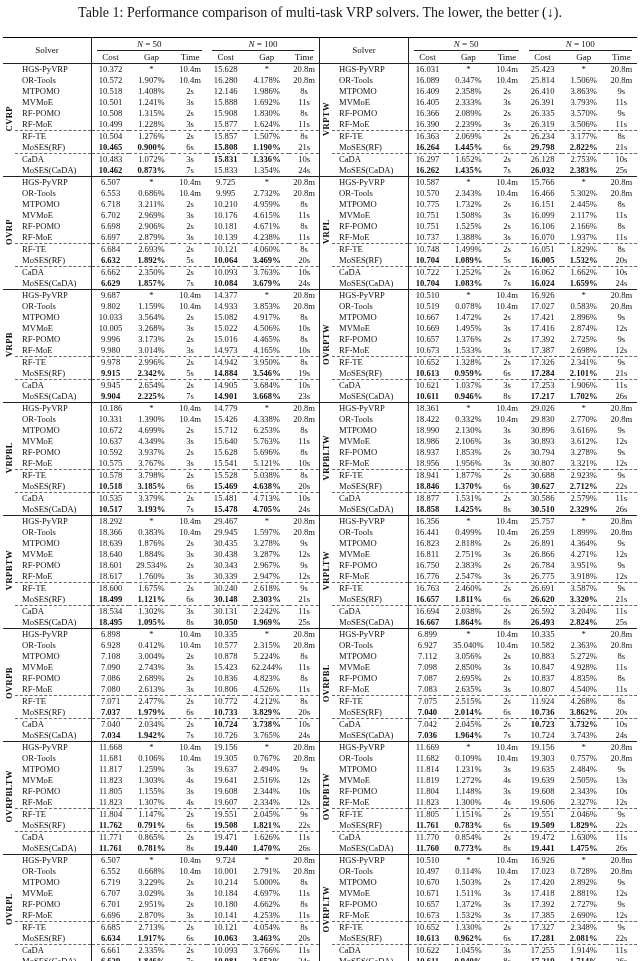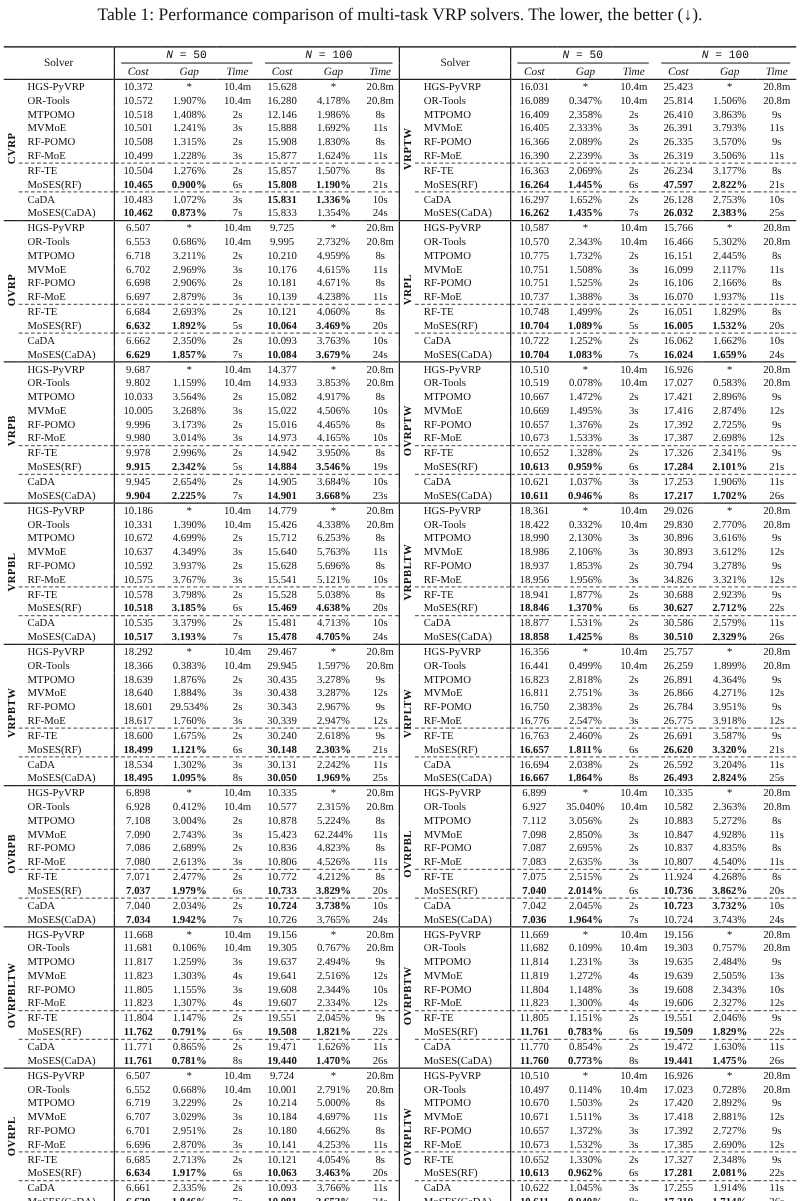--- a/index.html
+++ b/index.html
@@ -6,23 +6,23 @@
   body{width:640px;height:961px;font-family:"Liberation Serif","DejaVu Serif",serif;color:#111;}
   .page{padding-top:3px;}
   .title{font-size:14px;text-align:center;margin:2px auto 9px auto;color:#151515;}
   table{border-collapse:collapse;table-layout:fixed;width:634px;margin:16px auto;font-size:8.6px;
         border-top:1.6px solid #000;border-bottom:1.6px solid #000;}
   td,th{padding:0;height:11px;line-height:11px;overflow:hidden;white-space:nowrap;font-weight:400;}
   thead th{font-size:9px;}
   th.solver-h{border-right:0.9px solid #222;text-align:center;vertical-align:middle;}
   th.solver-h.divider{border-left:0.9px solid #222;border-right:0.9px solid #222;}
   th.nspan{height:13px;}
-  th.nspan div{margin:0 5px;border-bottom:0.9px solid #222;text-align:center;font-style:normal;font-family:Liberation Mono, monospace;}
+  th.nspan div{margin:0 5px;border-bottom:0.9px solid #222;text-align:center;font-style:normal;}
   th.nspan div::first-letter{font-style:italic;}
-  th.sub{text-align:center;height:12px;font-style:italic;}
+  th.sub{text-align:center;height:12px;}
   tbody td{text-align:center;}
   tbody td.solver-col{text-align:left;padding-left:7px;border-right:0.9px solid #222;}
   td.plabel{text-align:center;vertical-align:middle;}
   td.plabel span{display:inline-block;writing-mode:vertical-rl;transform:rotate(180deg);
                  font-weight:700;font-size:8.6px;letter-spacing:0.4px;line-height:12px;}
   td.plabel.divider{border-left:0.9px solid #222;}
   tr.block-start td{border-top:0.9px solid #222;}
   thead tr.subrow th{border-bottom:0.9px solid #222;}
   tr.dashed td{border-top:1px dashed #666;}
   .b{font-weight:700;}
@@ -207,21 +207,21 @@
           <td class="b">10.465</td>
           <td class="b">0.900%</td>
           <td>6s</td>
           <td class="b">15.808</td>
           <td class="b">1.190%</td>
           <td>21s</td>
           <td class="solver-col">MoSES(RF)</td>
           <td class="b">16.264</td>
           <td class="b">1.445%</td>
           <td>6s</td>
-          <td class="b">47.597</td>
+          <td class="b">29.798</td>
           <td class="b">2.822%</td>
           <td>21s</td>
         </tr>
         <tr class="dashed">
           <td class="solver-col">CaDA</td>
           <td>10.483</td>
           <td>1.072%</td>
           <td>3s</td>
           <td class="b">15.831</td>
           <td class="b">1.336%</td>
@@ -661,21 +661,21 @@
           <td>10.575</td>
           <td>3.767%</td>
           <td>3s</td>
           <td>15.541</td>
           <td>5.121%</td>
           <td>10s</td>
           <td class="solver-col">RF-MoE</td>
           <td>18.956</td>
           <td>1.956%</td>
           <td>3s</td>
-          <td>34.826</td>
+          <td>30.807</td>
           <td>3.321%</td>
           <td>12s</td>
         </tr>
         <tr class="dashed">
           <td class="solver-col">RF-TE</td>
           <td>10.578</td>
           <td>3.798%</td>
           <td>2s</td>
           <td>15.528</td>
           <td>5.038%</td>

